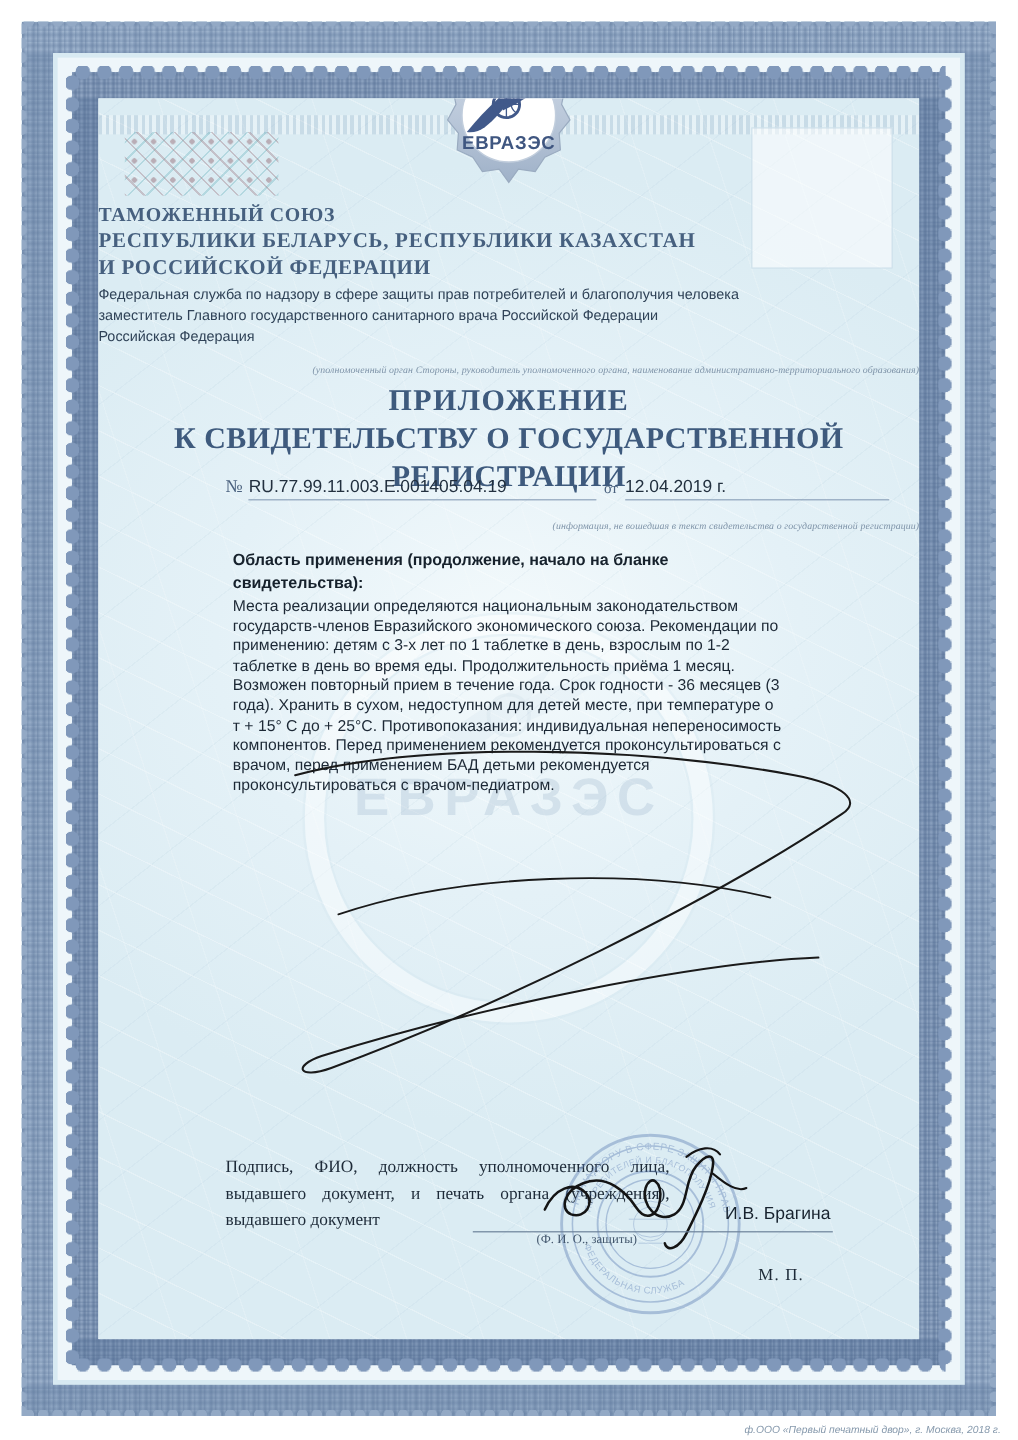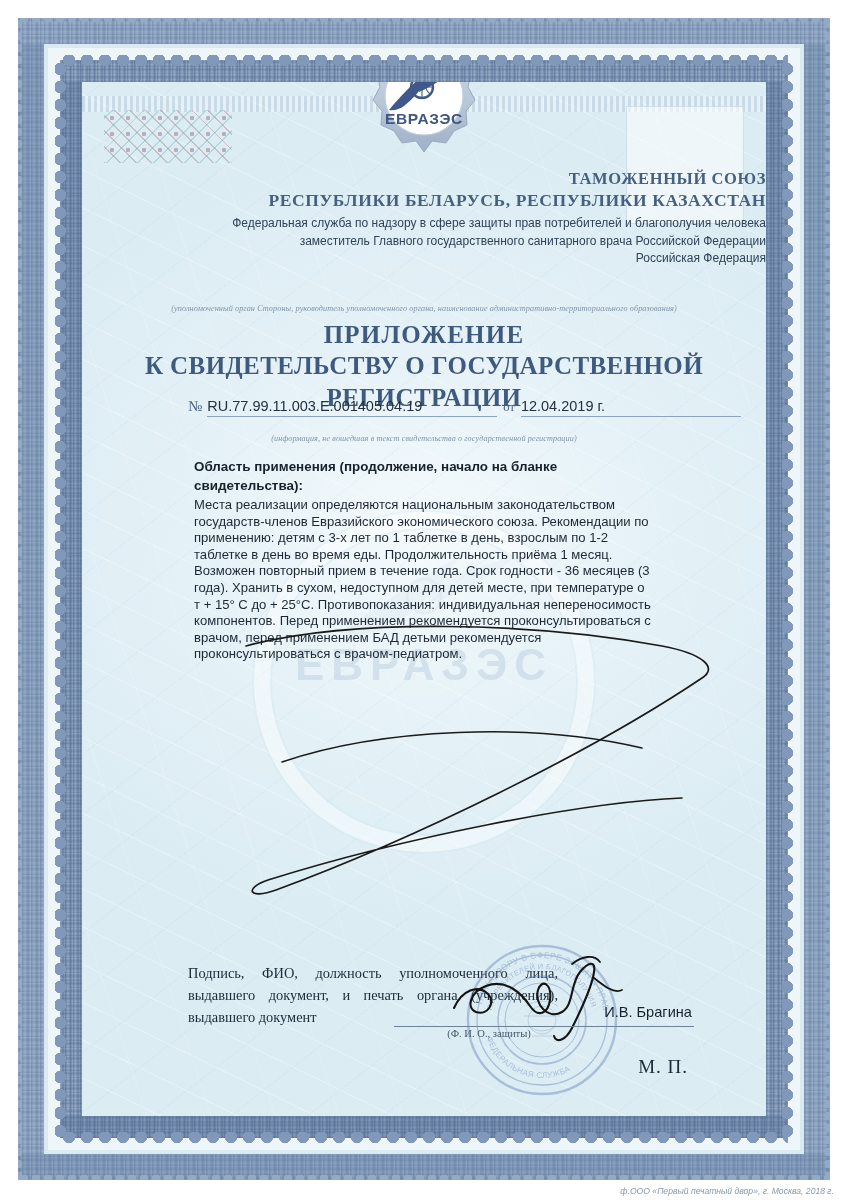--- a/index.html
+++ b/index.html
@@ -157,38 +157,37 @@
     opacity:.5;
   }
 
   
   .content{position:absolute;left:0;right:0;top:0;bottom:0;}
   .logo{
     position:absolute;left:50%;top:-36px;transform:translateX(-50%);
     width:104px;height:112px;
   }
   .hdr{
-    position:absolute;left:0;right:0;top:86px;text-align:right;
+    position:absolute;left:0;right:0;top:86px;text-align:left;
     color:#3c5270;
-    padding-left:35px;
   }
   .t-caps{
     font-family:"Liberation Serif", serif;font-weight:700;
     letter-spacing:.6px;color:#46607f;
   }
   .hdr .l1{font-size:16.5px;line-height:21px;}
   .hdr .l2{font-size:17.5px;line-height:22px;}
   .hdr .l3{font-size:17.5px;line-height:22px;}
   .hdr .sub{
     font-family:"Liberation Sans", sans-serif;
     font-size:12px;line-height:17.5px;color:#2f4257;font-weight:400;
     margin-top:4px;
   }
   .cap-note{
-    position:absolute;left:0;right:0;text-align:center;
+    position:absolute;left:0;right:0;text-align:right;
     font-family:"Liberation Serif", serif;font-style:italic;
     font-size:8.2px;color:#7e93a8;letter-spacing:.1px;
   }
   .title{
     position:absolute;left:0;right:0;top:238px;text-align:center;
   }
   .title .t1{
     font-family:"Liberation Serif", serif;font-weight:700;
     font-size:25px;letter-spacing:1.2px;color:#3e5a7d;line-height:30px;
   }
@@ -249,22 +248,22 @@
   }
   .sig-cap{
     position:absolute;left:0;width:190px;top:66px;text-align:center;
     font-family:"Liberation Serif", serif;font-size:10.6px;color:#44586e;
   }
   .sig-name{
     position:absolute;right:2px;top:42px;
     font-family:"Liberation Sans", sans-serif;font-size:14.6px;color:#17222e;
   }
   .sig-mp{
-    position:absolute;right:6px;top:94px;
-    font-family:"Liberation Serif", serif;font-size:19px;color:#1d2a38;
+    position:absolute;right:24px;top:94px;
+    font-family:"Liberation Serif", serif;font-size:14px;color:#1d2a38;
     letter-spacing:1px;
   }
   .hand-sig{position:absolute;right:60px;top:-12px;width:190px;height:96px;}
   .stamp{
     position:absolute;right:72px;top:-22px;width:160px;height:160px;
     opacity:.42;
   }
 
   .printline{
     position:absolute;right:12px;bottom:-3px;
@@ -318,20 +317,21 @@
           <path d="M17 64 C30 48 46 32 63 20 C55 36 45 50 32 60 C28 63 22 65 17 64 Z" fill="#41598a"></path>
           <path d="M49 29 C62 22 76 18 90 16 C76 30 61 40 47 46 Z" fill="#41598a"></path>
           <circle cx="50" cy="41" r="11" fill="none" stroke="#41598a" stroke-width="2.4"></circle>
           <path d="M39 41 H61 M50 30 V52 M42 34 Q50 41 42 48 M58 34 Q50 41 58 48" stroke="#41598a" stroke-width="1.1" fill="none"></path>
           <text x="52" y="78" text-anchor="middle" font-family="Liberation Sans, sans-serif" font-size="15.5" font-weight="bold" letter-spacing="0.6" fill="#3f5680">ЕВРАЗЭС</text>
         </svg>
 
         <div class="hdr">
           <div class="t-caps l1">ТАМОЖЕННЫЙ СОЮЗ</div>
           <div class="t-caps l2">РЕСПУБЛИКИ БЕЛАРУСЬ, РЕСПУБЛИКИ КАЗАХСТАН</div>
+          <div class="t-caps l3">И РОССИЙСКОЙ ФЕДЕРАЦИИ</div>
           <div class="sub">Федеральная служба по надзору в сфере защиты прав потребителей и благополучия человека</div>
           <div class="sub" style="margin-top:0">заместитель Главного государственного санитарного врача Российской Федерации</div>
           <div class="sub" style="margin-top:0">Российская Федерация</div>
         </div>
 
         <div class="cap-note" style="top:222px">(уполномоченный орган Стороны, руководитель уполномоченного органа, наименование административно-территориального образования)</div>
 
         <div class="title">
           <div class="t1">ПРИЛОЖЕНИЕ</div>
           <div class="t2">К СВИДЕТЕЛЬСТВУ О ГОСУДАРСТВЕННОЙ РЕГИСТРАЦИИ</div>

